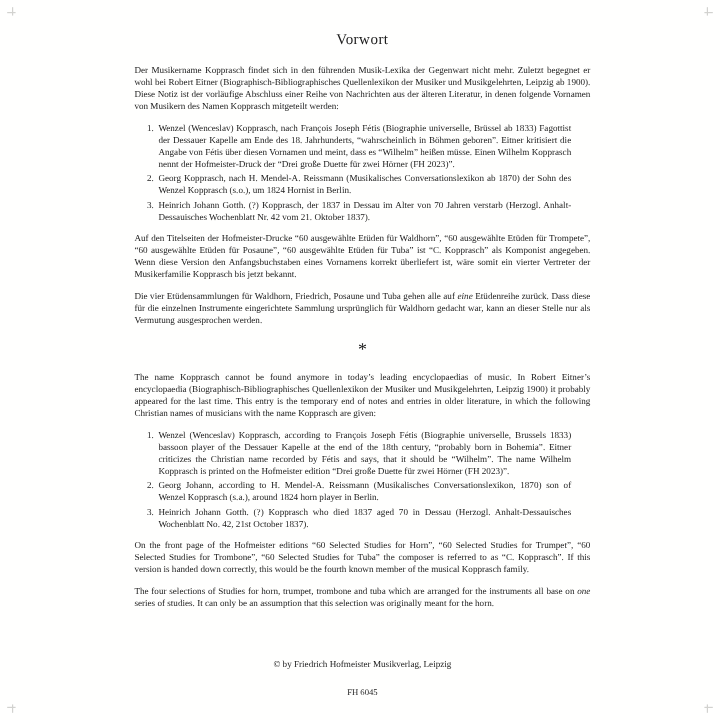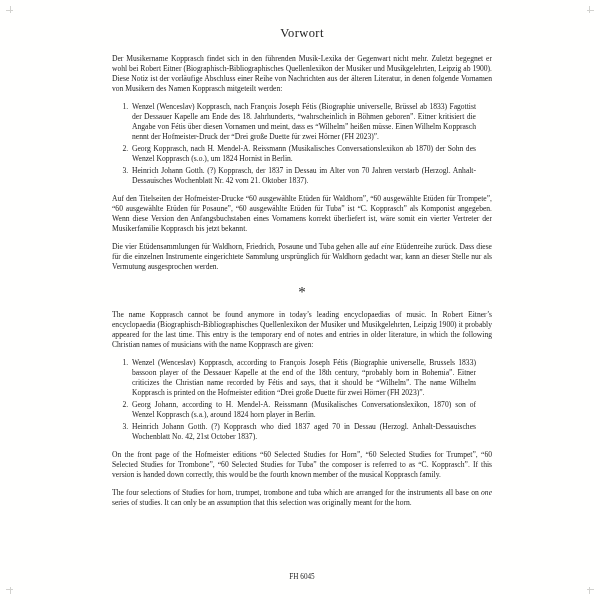--- a/index.html
+++ b/index.html
@@ -57,21 +57,21 @@
     line-height: 14px;
     margin: 5px 0 11px 0;
   }
   em { }
   .footer {
     margin-top: auto;
     text-align: center;
     padding-bottom: 4px;
   }
   .copyright { font-size: 7.6px; line-height: 10px; }
-  .plate { font-size: 7.2px; line-height: 10px; margin-top: 23px; }
+  .plate { font-size: 7.2px; line-height: 10px; margin-top: 13px; }
 </style>
 </head>
 <body>
 
 <main class="page">
 
   <span class="crop-mark crop-h tl-h"></span>
   <span class="crop-mark crop-v tl-v"></span>
   <span class="crop-mark crop-h tr-h"></span>
   <span class="crop-mark crop-v tr-v"></span>
@@ -107,16 +107,17 @@
       <li>Georg Johann, according to H. Mendel-A. Reissmann (Musikalisches Conversationslexikon, 1870) son of Wenzel Kopprasch (s.a.), around 1824 horn player in Berlin.</li>
       <li>Heinrich Johann Gotth. (?) Kopprasch who died 1837 aged 70 in Dessau (Herzogl. Anhalt-Dessauisches Wochenblatt No. 42, 21st October 1837).</li>
     </ol>
 
     <p class="para">On the front page of the Hofmeister editions “60 Selected Studies for Horn”, “60 Selected Studies for Trumpet”, “60 Selected Studies for Trombone”, “60 Selected Studies for Tuba” the composer is referred to as “C. Kopprasch”. If this version is handed down correctly, this would be the fourth known member of the musical Kopprasch family.</p>
 
     <p class="para"><span>The four selections of Studies for horn, trumpet, trombone and tuba which are arranged for the instruments all base on </span><em>one</em><span> series of studies. It can only be an assumption that this selection was originally meant for the horn.</span></p>
   </section>
 
   <footer class="footer">
+    <div class="copyright">© by Friedrich Hofmeister Musikverlag, Leipzig</div>
     <div class="plate">FH 6045</div>
   </footer>
 
 </main>
 
 </body></html>

